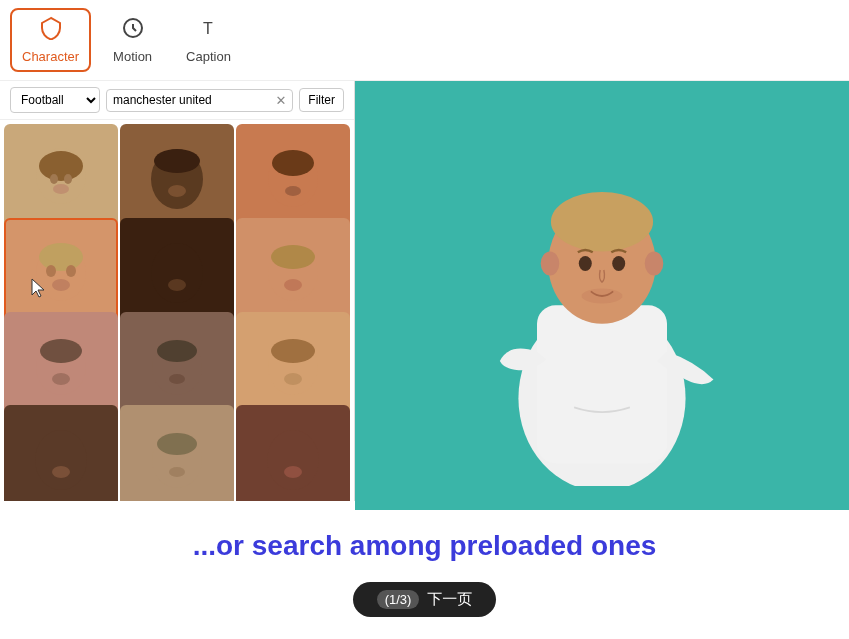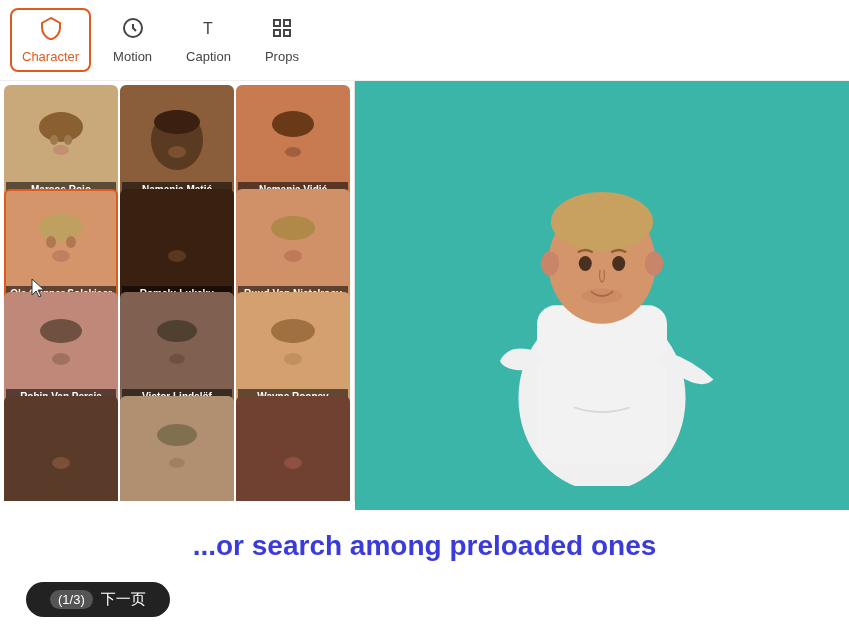--- a/index.html
+++ b/index.html
@@ -213,22 +213,22 @@
       padding: 20px 10px 10px;
       font-size: 28px;
       font-weight: 900;
       color: #3b3bdb;
     }
 
     
     .pagination {
       display: flex;
       align-items: center;
+      justify-content: center;
       padding: 10px;
-      margin-left: 16px;
     }
     .page-btn {
       background: #222;
       color: #fff;
       border: none;
       border-radius: 20px;
       padding: 8px 24px;
       font-size: 15px;
       cursor: pointer;
       display: flex;
@@ -289,38 +289,39 @@
     <span class="label">Motion</span>
   </div>
   <div class="toolbar-item">
     <span class="icon">
       <svg width="24" height="24" viewBox="0 0 24 24" fill="none" stroke="#444" stroke-width="2">
         <text x="6" y="18" font-size="16" fill="#444" stroke="none">T</text>
       </svg>
     </span>
     <span class="label">Caption</span>
   </div>
-  <div class="toolbar-item">
-    <span class="icon">
-      <svg width="24" height="24" viewBox="0 0 24 24" fill="none" stroke="#444" stroke-width="2">
-        <rect x="4" y="4" width="6" height="6"></rect>
-        <rect x="14" y="4" width="6" height="6"></rect>
-        <rect x="4" y="14" width="6" height="6"></rect>
-        <rect x="14" y="14" width="6" height="6"></rect>
-      </svg>
-    </span>
-    <span class="label">Props</span>
-  </div>
 </div>
 
 <div class="main-layout">
 
   <div class="left-panel">
 
 
+    <div class="search-row">
+      <select class="category-select">
+        <option>Football</option>
+        <option>Basketball</option>
+        <option>Tennis</option>
+      </select>
+      <div class="search-input-wrap">
+        <input type="text" value="manchester united" style="">
+        <span class="search-clear">✕</span>
+      </div>
+      <button class="filter-btn">Filter</button>
+    </div>
 
     <div class="face-grid">
 
       <div class="face-card face-c1">
         <div class="face-bg">
           <svg width="80" height="80" viewBox="0 0 80 80">
             <ellipse cx="40" cy="35" rx="25" ry="28" fill="#c9a87a"></ellipse>
             <ellipse cx="40" cy="25" rx="22" ry="15" fill="#8a6030"></ellipse>
             <ellipse cx="33" cy="38" rx="4" ry="5" fill="#a07850"></ellipse>
             <ellipse cx="47" cy="38" rx="4" ry="5" fill="#a07850"></ellipse>

